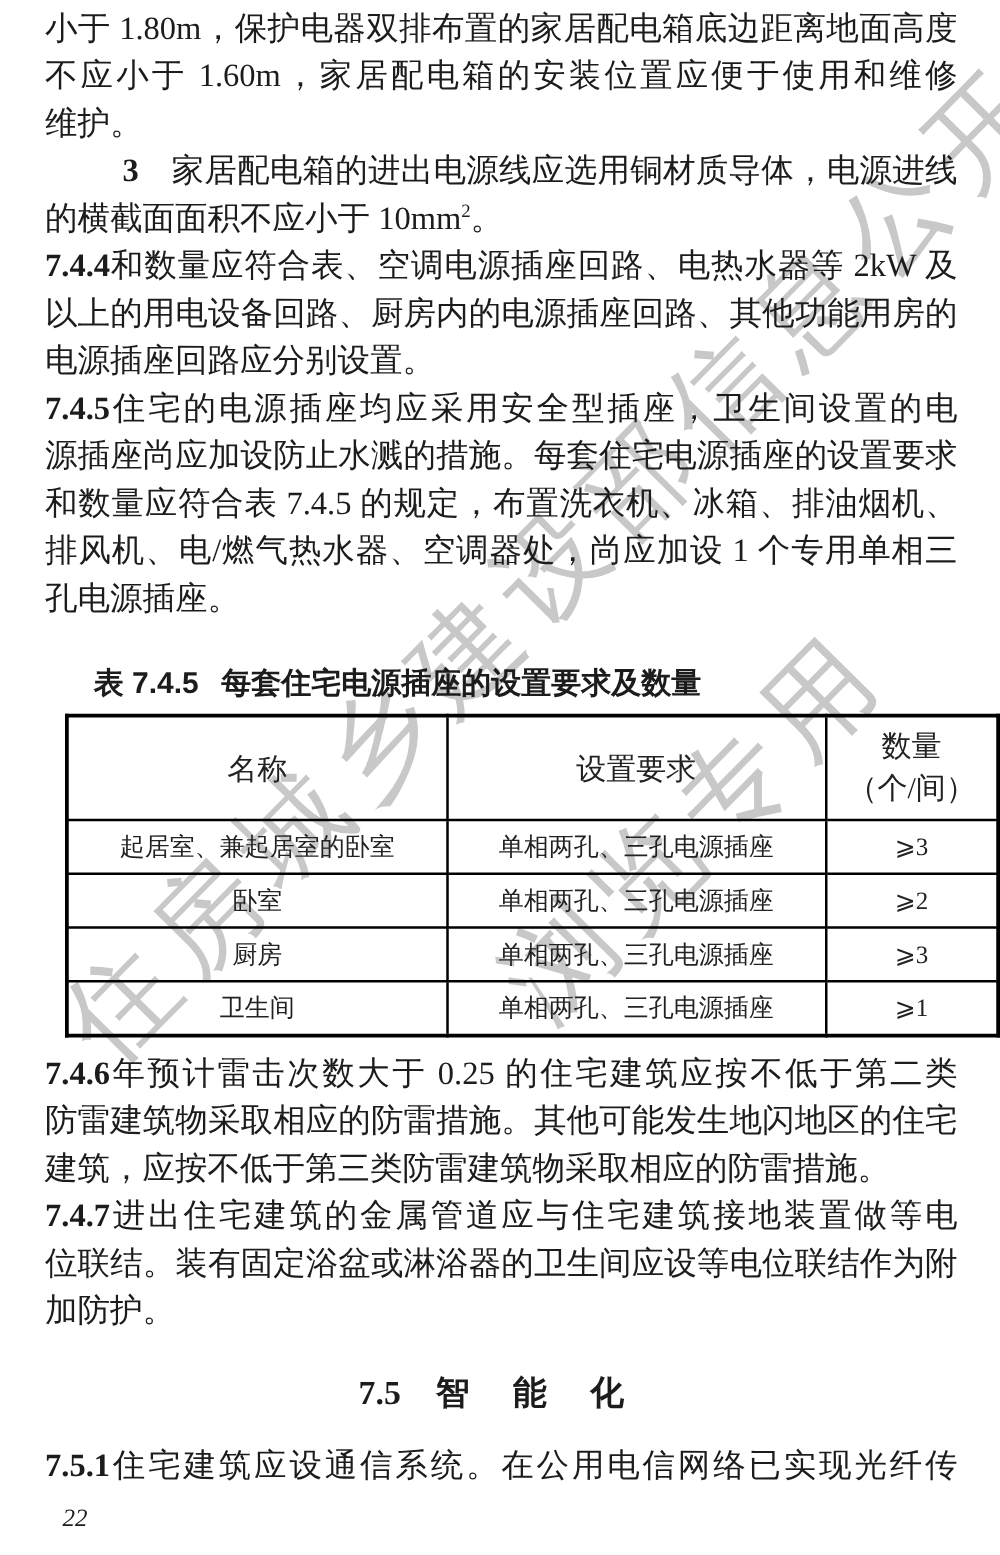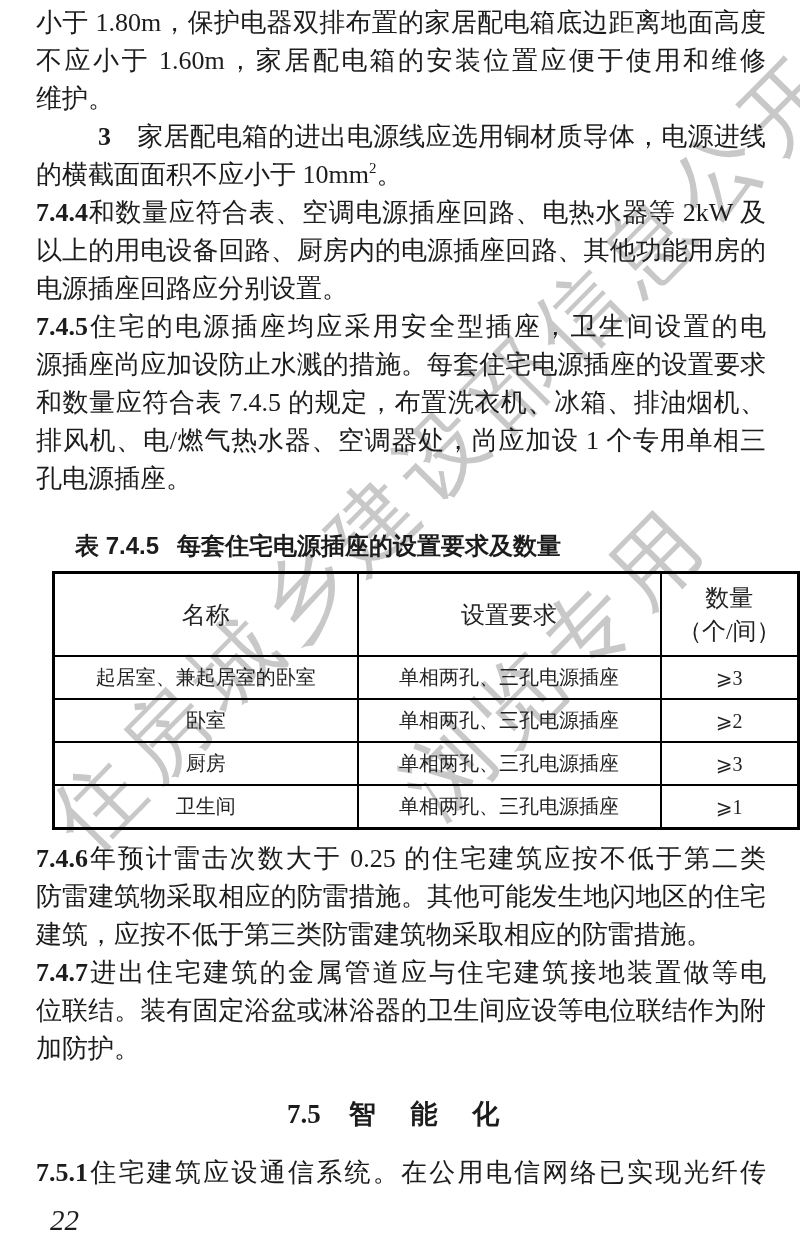--- a/index.html
+++ b/index.html
@@ -45,21 +45,21 @@
   .qty-val{font-size:25px;color:#3a3a3a;}
   
   .sec-heading{
     position:absolute;left:0;top:1096px;width:800px;z-index:1;text-align:center;
     font-weight:bold;font-size:27px;line-height:36px;
   }
   .sec-heading .hnum{margin-right:28px;text-align:right;}
   .sec-heading .htitle{letter-spacing:14px;}
   .page-num{
     position:absolute;left:50px;top:1204px;z-index:1;
-    font-style:italic;font-size:29px;
+    font-style:italic;font-size:20px;
   }
 </style>
 </head>
 <body>
 
 <div class="page">
 
   <div class="watermark wm1">住房城乡建设部信息公开</div>
   <div class="watermark wm2">浏览专用</div>
 

